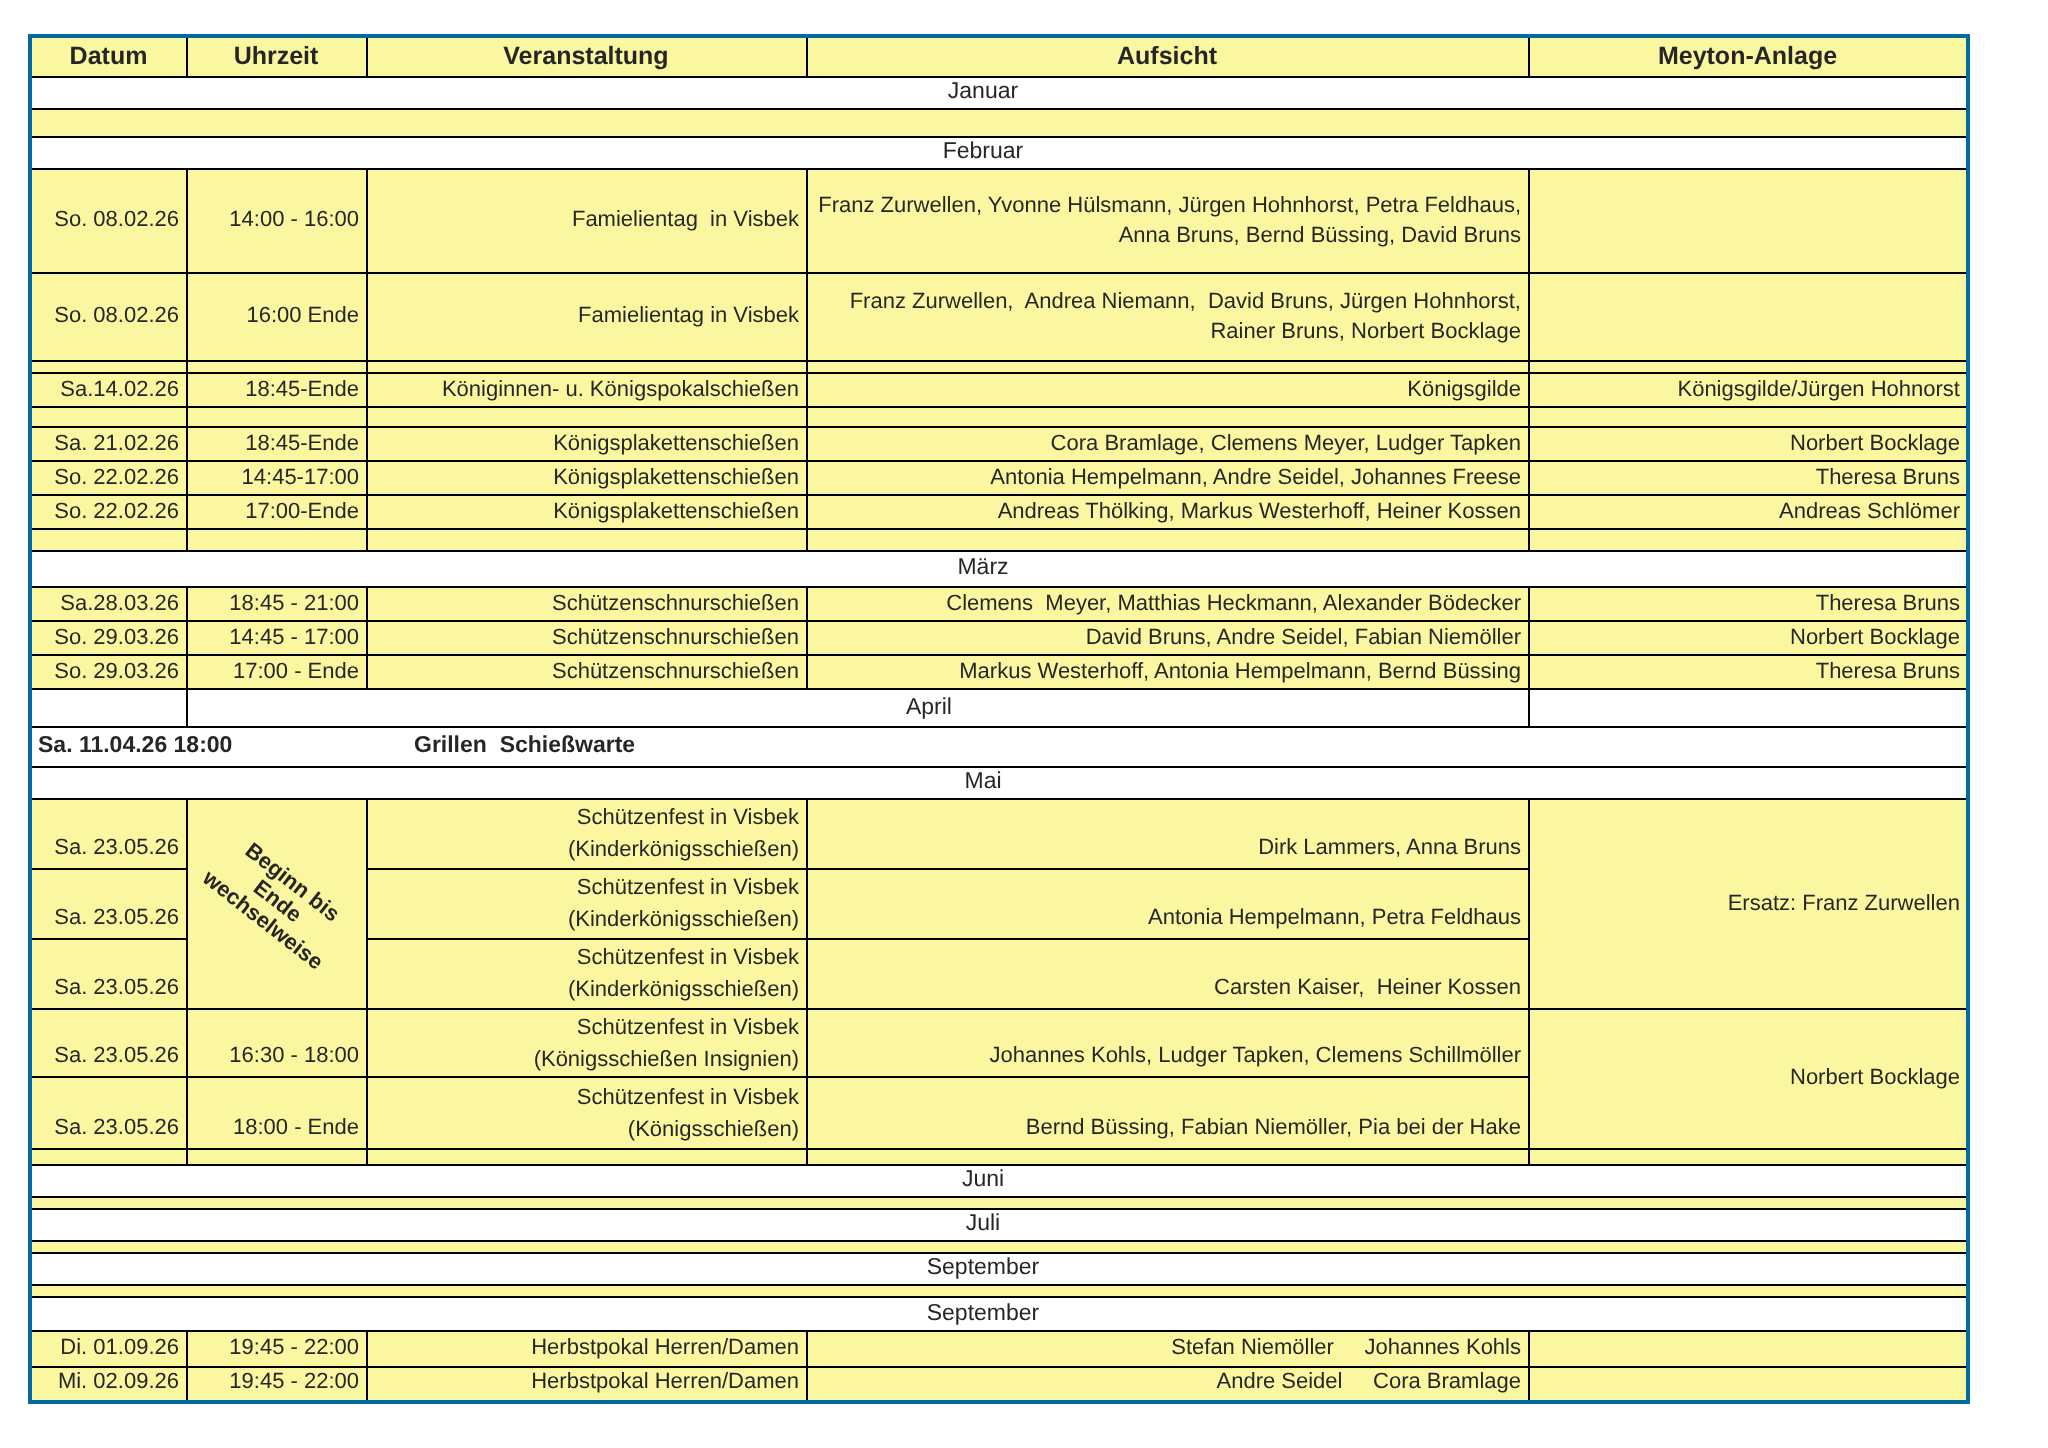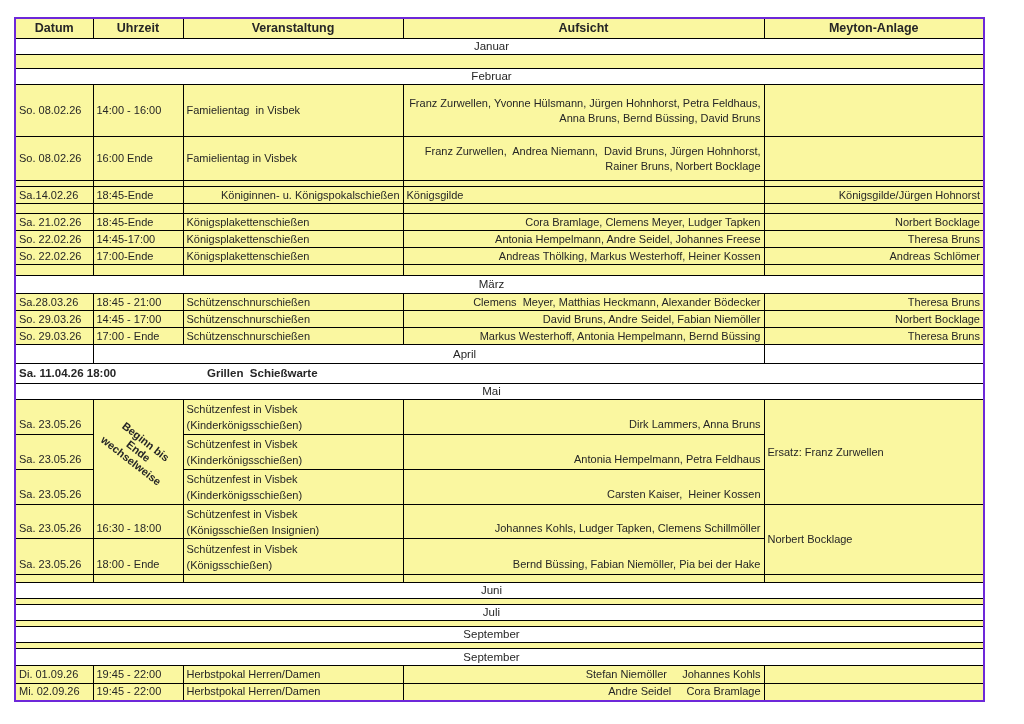--- a/index.html
+++ b/index.html
@@ -4,45 +4,45 @@
 <style>
   html,body{margin:0;padding:0;}
   body{
     width:1024px;height:724px;background:#ffffff;
     font-family:"Liberation Sans", sans-serif;color:#262626;
   }
   .sheet{position:relative;width:1024px;height:724px;background:#ffffff;overflow:hidden;}
   table.schedule{
     position:absolute;left:14px;top:17px;width:969px;
     border-collapse:collapse;table-layout:fixed;
-    border:2px solid #6d28d9;
+    border:2px solid #0369a1;
   }
   td{
     border:1px solid #000;
     font-size:11px;line-height:15px;
     padding:0 3px;vertical-align:middle;
     white-space:pre-wrap;overflow:hidden;
   }
   .hdr{background:#FAF7A0;font-weight:bold;text-align:center;font-size:12.5px;padding:2px 0;}
   .y{background:#FAF7A0;}
   .w{background:#ffffff;}
   .gap td{padding:0;}
   .month{background:#ffffff;text-align:center;font-size:11.5px;padding:0 16px 0 0;}
   .month-mid{background:#ffffff;text-align:center;font-size:11.5px;padding:0 0 0 72px;}
-  .c{text-align:left;}
+  .c{text-align:right;}
   .l{text-align:right;}
   .vb{vertical-align:bottom;padding-bottom:2px;}
   .two{line-height:16px;}
   .rot-cell{overflow:visible;text-align:center;}
   .rot{
     display:inline-block;transform:rotate(38deg);
     font-weight:bold;font-size:11px;line-height:12px;
     text-align:center;white-space:pre-line;
   }
-  .merged-meyton{text-align:left;}
+  .merged-meyton{text-align:right;}
   .grillen-row td{padding:0;}
   .grillen{display:flex;align-items:center;font-weight:bold;font-size:11.5px;}
   .grillen .g1{flex:0 0 auto;width:188px;padding-left:3px;}
 </style>
 </head>
 <body>
 
 <div class="sheet">
   <table class="schedule">
     <colgroup>

